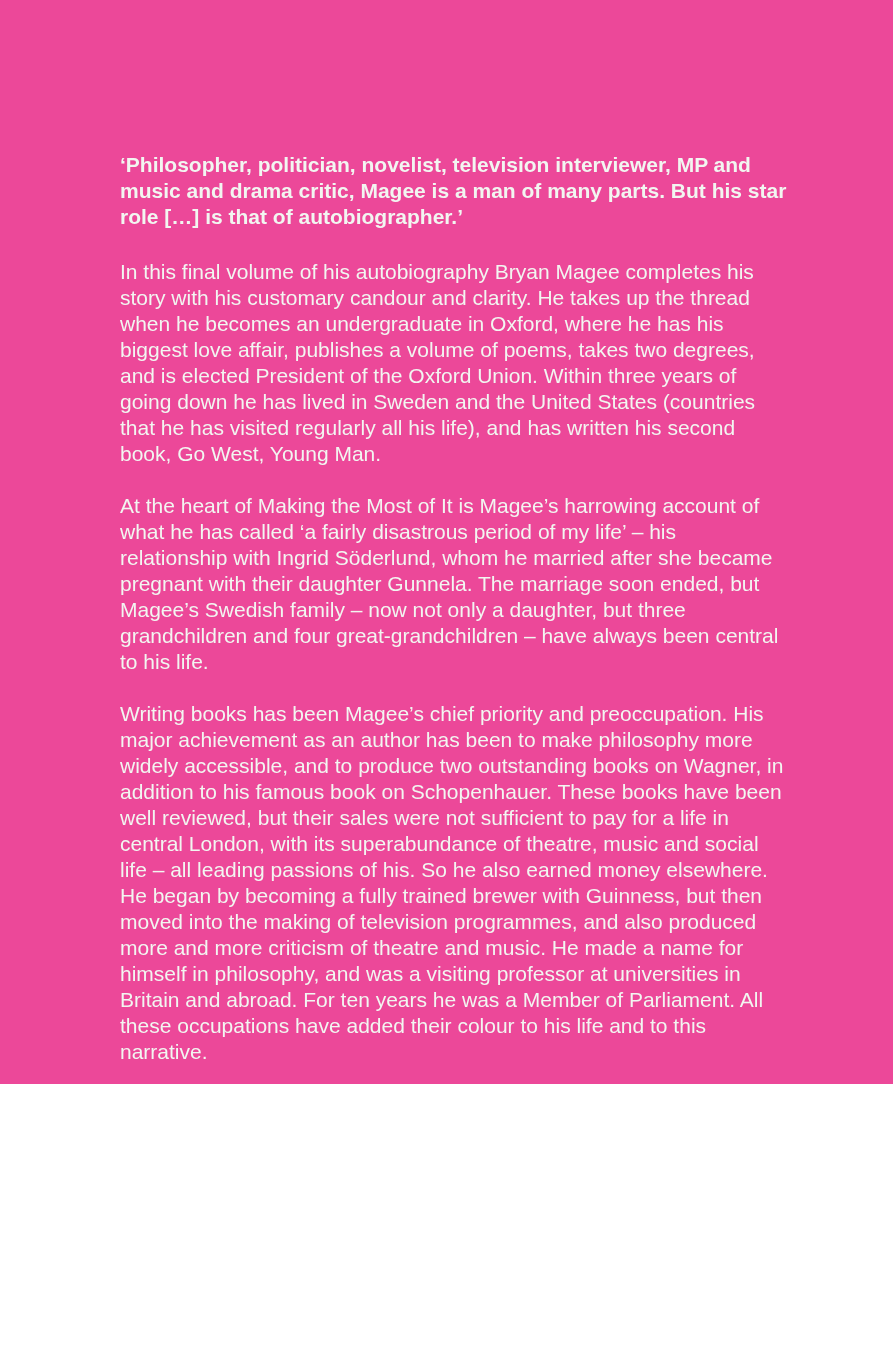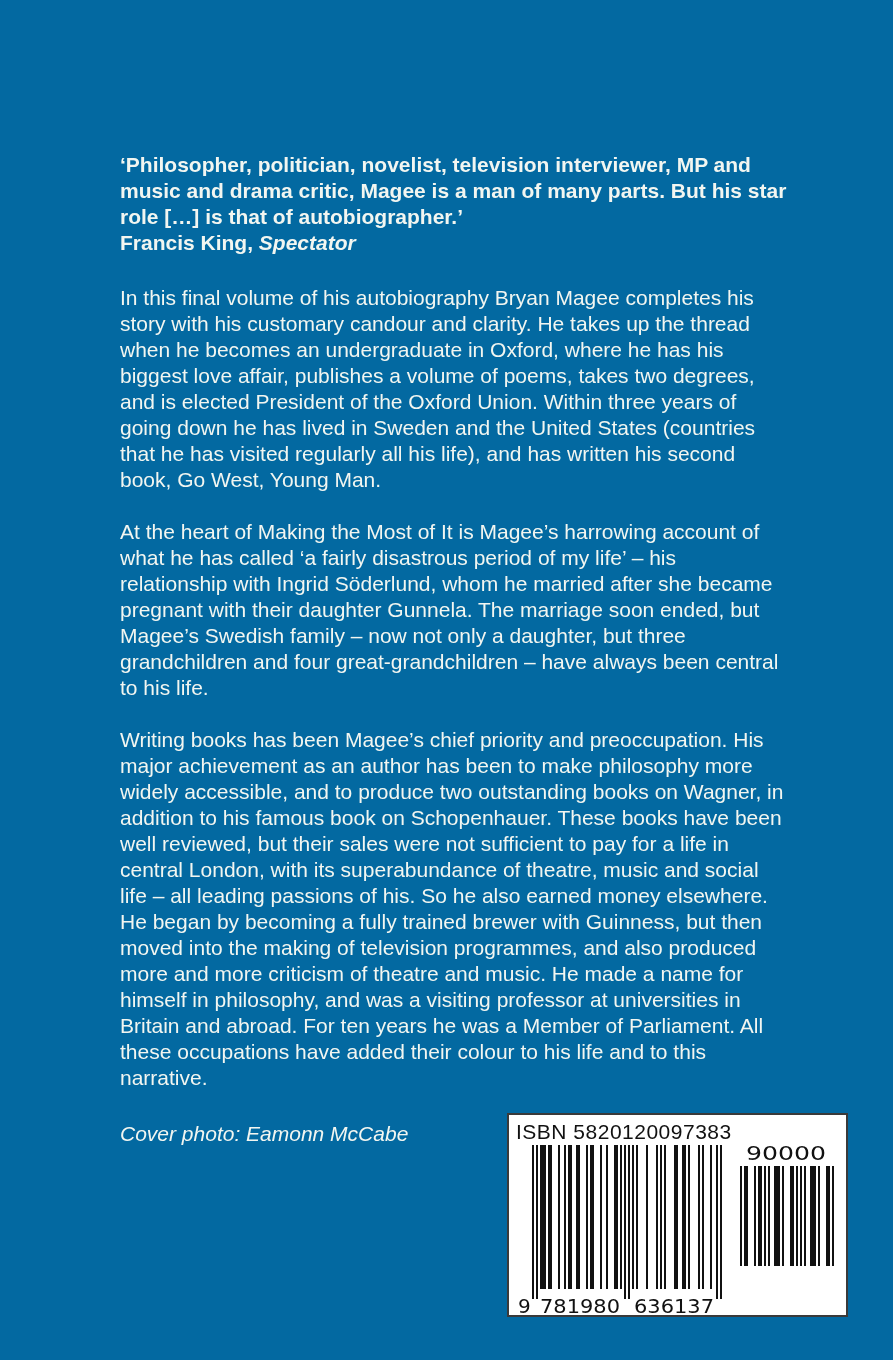--- a/index.html
+++ b/index.html
@@ -1,20 +1,20 @@
 <!DOCTYPE html>
 <html><head>
 <meta charset="utf-8">
 <style>
   html, body { margin: 0; padding: 0; }
   .cover {
     position: relative;
     width: 893px;
-    height: 1360px;
-    background: #0369a1;
+    height: 1084px;
+    background: #ec4899;
     font-family: "Liberation Sans", sans-serif;
     color: #f2f6f1;
     overflow: hidden;
   }
   .text-col {
     position: absolute;
     left: 120px;
     top: 152px;
     width: 668px;
     font-size: 21px;
@@ -53,21 +53,20 @@
 </style>
 </head>
 <body>
 
 <div class="cover">
 
   <div class="text-col">
 
     <div class="quote-block">
       <div>‘Philosopher, politician, novelist, television interviewer, MP and music and drama critic, Magee is a man of many parts. But his star role […] is that of autobiographer.’</div>
-      <div class="quote-attribution"><span>Francis King, </span><span class="src">Spectator</span></div>
     </div>
 
     <p class="para"><span>In this final volume of his autobiography Bryan Magee completes his story with his customary candour and clarity. He takes up the thread when he becomes an undergraduate in Oxford, where he has his biggest love affair, publishes a volume of poems, takes two degrees, and is elected President of the Oxford Union. Within three years of going down he has lived in Sweden and the United States (countries that he has visited regularly all his life), and has written his second book, </span><span class="it">Go West, Young Man</span><span>.</span></p>
 
     <p class="para"><span>At the heart of </span><span class="it">Making the Most of It</span><span> is Magee’s harrowing account of what he has called ‘a fairly disastrous period of my life’ – his relationship with Ingrid Söderlund, whom he married after she became pregnant with their daughter Gunnela. The marriage soon ended, but Magee’s Swedish family – now not only a daughter, but three grandchildren and four great-grandchildren – have always been central to his life.</span></p>
 
     <p class="para last"><span>Writing books has been Magee’s chief priority and preoccupation. His major achievement as an author has been to make philosophy more widely accessible, and to produce two outstanding books on Wagner, in addition to his famous book on Schopenhauer. These books have been well reviewed, but their sales were not sufficient to pay for a life in central London, with its superabundance of theatre, music and social life – all leading passions of his. So he also earned money elsewhere. He began by becoming a fully trained brewer with Guinness, but then moved into the making of television programmes, and also produced more and more criticism of theatre and music. He made a name for himself in philosophy, and was a visiting professor at universities in Britain and abroad. For ten years he was a Member of Parliament. All these occupations have added their colour to his life and to this narrative.</span></p>
 
     <div class="credit">Cover photo: Eamonn McCabe</div>
 

